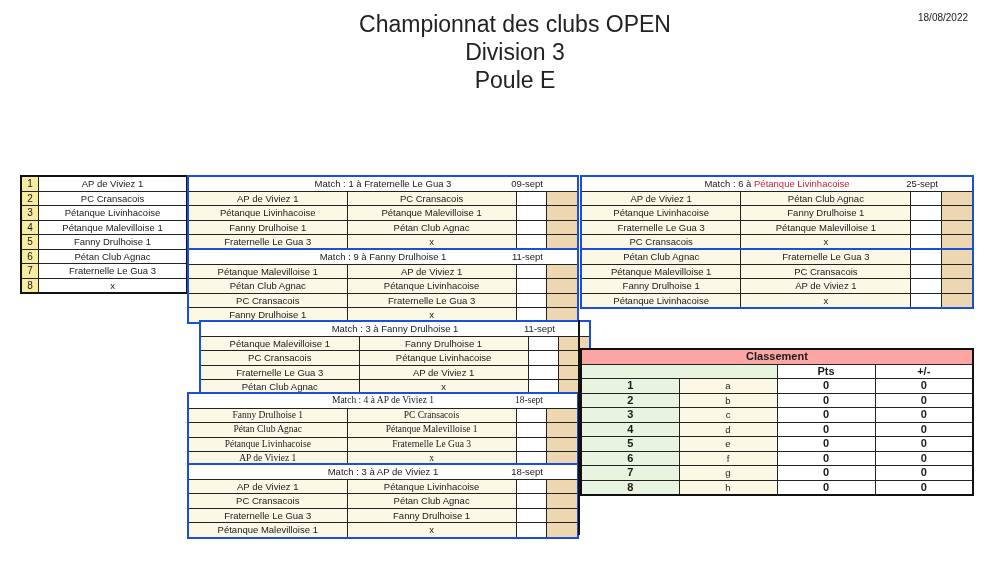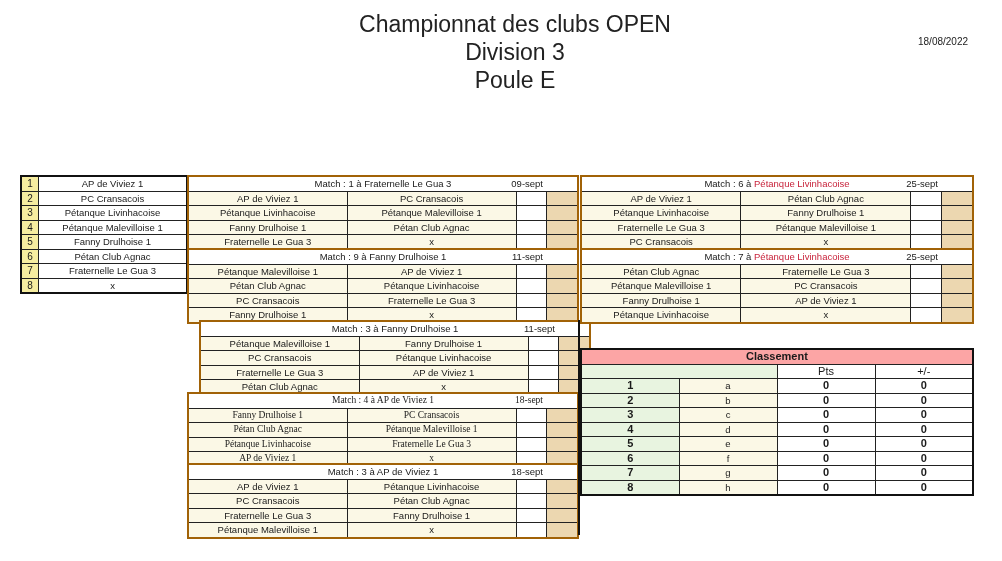--- a/index.html
+++ b/index.html
@@ -4,33 +4,33 @@
   <style>
     html, body { margin:0; padding:0; }
     body {
       width:1002px; height:561px; background:#ffffff; position:relative; overflow:hidden;
       font-family:"Liberation Sans", sans-serif; color:#1a1a1a;
     }
     .title-block {
       position:absolute; left:0; width:1030px; top:10px; text-align:center;
       font-size:23px; line-height:28px; color:#222;
     }
-    .print-date { position:absolute; left:918px; top:12px; font-size:10px; color:#222;margin-top:24px; }
+    .print-date { position:absolute; left:918px; top:12px; font-size:10px; color:#222; }
 
     table { border-collapse:collapse; position:absolute; table-layout:fixed; }
     td { border:1px solid #222; padding:0; height:13.5px; font-size:9.5px; text-align:center;
          white-space:nowrap; overflow:hidden; line-height:13px; }
 
     
     #teams { left:20px; top:175px; width:168px; border:2px solid #111; }
     #teams td.num { width:16px; background:#f6eda0; font-size:10px; }
     #teams td.name { background:#fff; }
 
     
-    .match { width:392px; border:2px solid #a16207; }
+    .match { width:392px; border:2px solid #1d4ed8; }
     .match td.hdr { background:#fff; text-align:center; position:relative; }
     .match td.hdr .date { position:absolute; right:34px; top:0; }
     .match td.t { background:#fbf8e6; }
     .match td.s1 { background:#fff; width:30px; }
     .match td.s2 { background:#ecd7b0; width:31px; }
     .match .c1 { width:157px; } .match .c2 { width:167px; }
     .venue-red { color:#c8243c; }
 
     #m1 { left:187px; top:175px; }
     #m2 { left:187px; top:248px; }
@@ -41,21 +41,21 @@
     #m7 { left:580px; top:248px; width:394px; }
 
     
     #ranking { left:580px; top:348px; width:394px; border:2px solid #111; }
     #ranking td { height:13.5px; }
     #ranking td.title { background:#fca5a5; font-weight:bold; font-size:11px; }
     #ranking td.blank { background:#e8f4e0; }
     #ranking td.pos { background:#e8f4e0; font-weight:bold; font-size:11px; width:163px; }
     #ranking td.team { background:#fbf8e6; width:166px; }
     #ranking td.pts, #ranking td.diff { background:#fff; font-weight:bold; font-size:11px; width:29px; }
-    #ranking td.hpts { background:#fff; font-weight:normal; font-size:11px; }
+    #ranking td.hpts { background:#fff; font-weight:bold; font-size:11px; }
     .divider-v { position:absolute; left:578px; top:320px; width:2px; height:215px; background:#111; }
   </style>
 </head>
 <body>
 
 <div class="title-block">
   <div>Championnat des clubs OPEN</div>
   <div>Division 3</div>
   <div>Poule E</div>
 </div>
@@ -323,23 +323,20 @@
     </table>
     <table class="match" id="m7">
       <colgroup>
         <col class="c1">
         <col class="c2">
         <col style="width:30px">
         <col style="width:31px">
       </colgroup>
       <tbody>
         <tr>
-          <td class="hdr" colspan="4"><span>Match : 7 à</span> <span class="venue-red">Pétanque Livinhacoise</span><span class="date">25-sept</span></td>
-        </tr>
-        <tr>
           <td class="t">Pétan Club Agnac</td>
           <td class="t">Fraternelle Le Gua 3</td>
           <td class="s1"></td>
           <td class="s2"></td>
         </tr>
         <tr>
           <td class="t">Pétanque Malevilloise 1</td>
           <td class="t">PC Cransacois</td>
           <td class="s1"></td>
           <td class="s2"></td>

